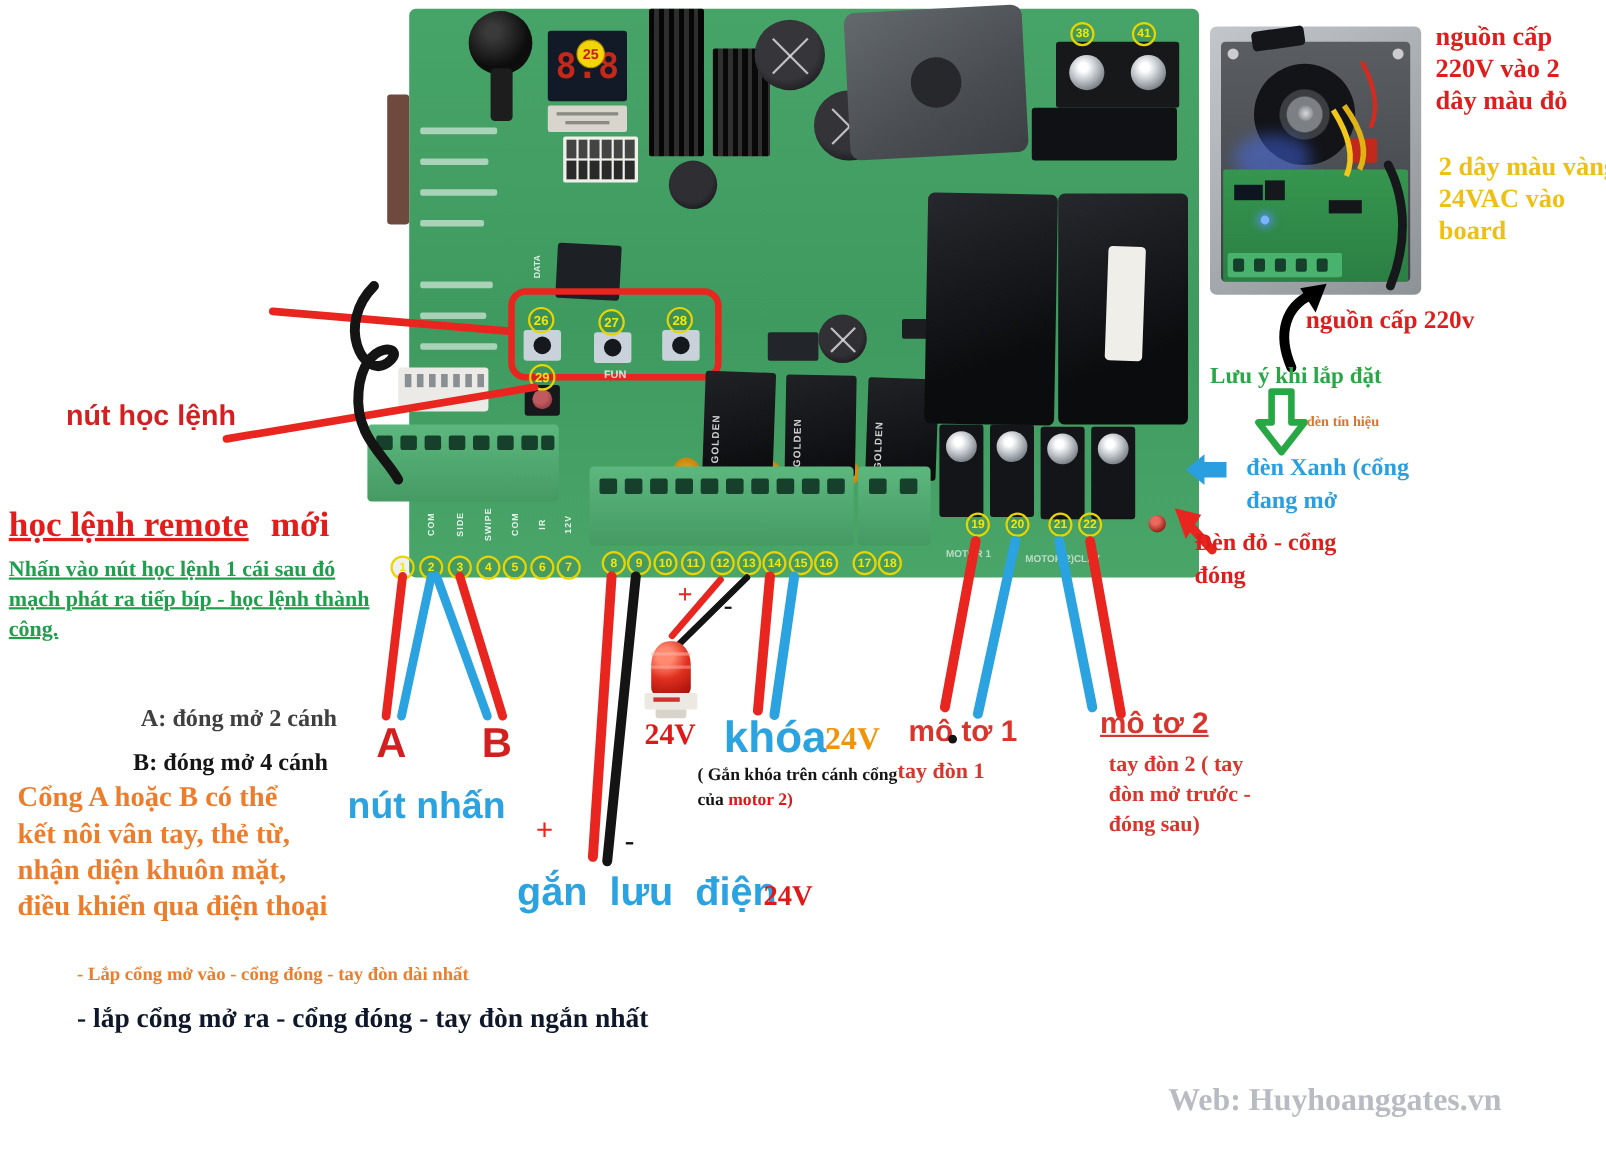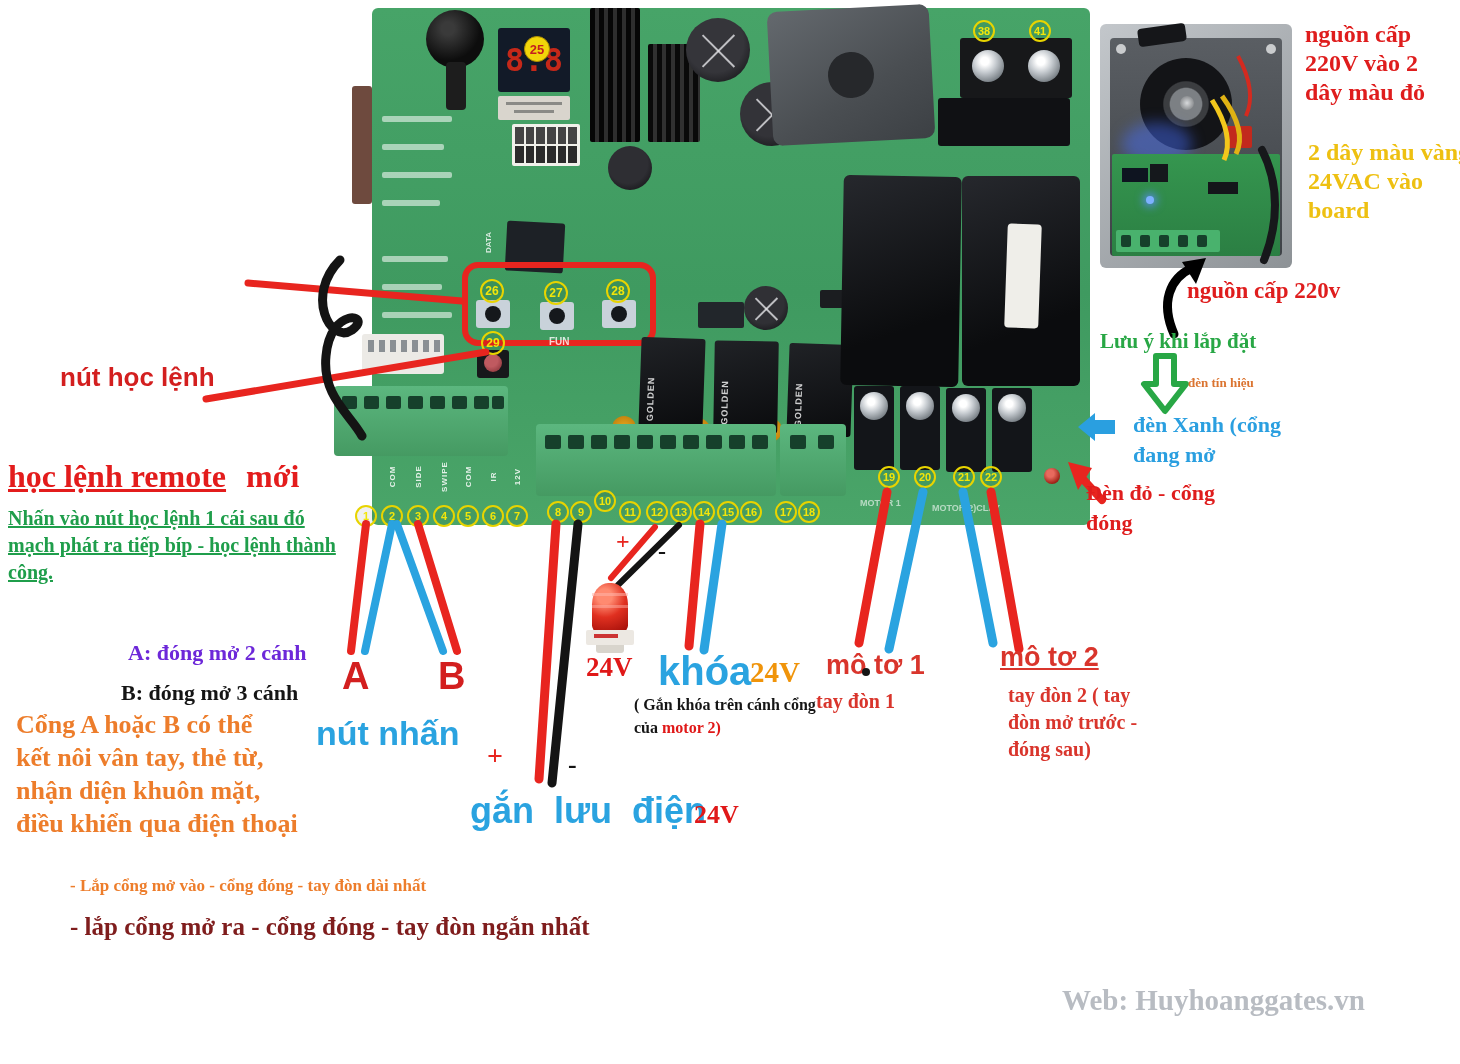--- a/index.html
+++ b/index.html
@@ -243,21 +243,21 @@
   <div class="circle c22" style="left:355px;top:505px;">1</div>
   <div class="circle c22" style="left:381px;top:505px;">2</div>
   <div class="circle c22" style="left:407px;top:505px;">3</div>
   <div class="circle c22" style="left:433px;top:505px;">4</div>
   <div class="circle c22" style="left:457px;top:505px;">5</div>
   <div class="circle c22" style="left:482px;top:505px;">6</div>
   <div class="circle c22" style="left:506px;top:505px;">7</div>
 
   <div class="circle c22" style="left:547px;top:501px;">8</div>
   <div class="circle c22" style="left:570px;top:501px;">9</div>
-  <div class="circle c22" style="left:594px;top:490px;">10</div>
+  <div class="circle c22" style="left:594px;top:501px;">10</div>
   <div class="circle c22" style="left:619px;top:501px;">11</div>
   <div class="circle c22" style="left:646px;top:501px;">12</div>
   <div class="circle c22" style="left:670px;top:501px;">13</div>
   <div class="circle c22" style="left:693px;top:501px;">14</div>
   <div class="circle c22" style="left:717px;top:501px;">15</div>
   <div class="circle c22" style="left:740px;top:501px;">16</div>
   <div class="circle c22" style="left:775px;top:501px;">17</div>
   <div class="circle c22" style="left:798px;top:501px;">18</div>
 
   <div class="abs" style="left:1100px;top:24px;width:192px;height:244px;border-radius:6px;
@@ -349,36 +349,36 @@
   <div class="txt" style="left:8px;top:458px;font-size:32px;color:#e31c1c;">
     <span style="text-decoration:underline;">học lệnh remote</span>
     <span style="margin-left:12px;">mới</span>
   </div>
   <div class="txt" style="left:8px;top:505px;font-size:20px;line-height:27px;color:#1f9e4b;text-decoration:underline;">
     <div>Nhấn vào nút học lệnh 1 cái sau đó</div>
     <div>mạch phát ra tiếp bíp - học lệnh thành</div>
     <div>công.</div>
   </div>
 
-  <div class="txt" style="left:128px;top:640px;font-size:22px;color:#6d28d9;">A: đóng mở 2 cánh</div>
-  <div class="txt" style="left:121px;top:680px;font-size:22px;color:#151515;">B: đóng mở 3 cánh</div>
+  <div class="txt" style="left:128px;top:640px;font-size:22px;color:#404040;">A: đóng mở 2 cánh</div>
+  <div class="txt" style="left:121px;top:680px;font-size:22px;color:#151515;">B: đóng mở 4 cánh</div>
 
   <div class="txt sans" style="left:342px;top:655px;font-size:38px;color:#d31f1f;">A</div>
   <div class="txt sans" style="left:438px;top:655px;font-size:38px;color:#d31f1f;">B</div>
   <div class="txt sans" style="left:316px;top:714px;font-size:34px;color:#2aa3e0;">nút nhấn</div>
 
   <div class="txt" style="left:16px;top:708px;font-size:26px;line-height:33px;color:#ed7d2b;">
     <div>Cổng A hoặc B có thể</div>
     <div>kết nôi vân tay, thẻ từ,</div>
     <div>nhận diện khuôn mặt,</div>
     <div>điều khiển qua điện thoại</div>
   </div>
 
   <div class="txt" style="left:70px;top:876px;font-size:17px;color:#ed7d2b;">- Lắp cổng mở vào - cổng đóng - tay đòn dài nhất</div>
-  <div class="txt" style="left:70px;top:913px;font-size:25px;color:#7f1d1d;">- lắp cổng mở ra - cổng đóng - tay đòn ngắn nhất</div>
+  <div class="txt" style="left:70px;top:913px;font-size:25px;color:#0f172a;">- lắp cổng mở ra - cổng đóng - tay đòn ngắn nhất</div>
 
   <div class="txt" style="left:616px;top:528px;font-size:24px;color:#e8251f;">+</div>
   <div class="txt" style="left:658px;top:538px;font-size:24px;color:#141414;">-</div>
   <div class="txt" style="left:586px;top:652px;font-size:27px;color:#e01818;">24V</div>
 
   <div class="txt sans" style="left:658px;top:648px;font-size:40px;color:#2aa3e0;">khóa</div>
   <div class="txt" style="left:750px;top:656px;font-size:29px;color:#f0940a;">24V</div>
   <div class="txt" style="left:634px;top:696px;font-size:16px;color:#151515;">( Gắn khóa trên cánh cổng</div>
   <div class="txt" style="left:634px;top:719px;font-size:16px;color:#151515;">
     <span>của </span><span style="color:#e01818;">motor 2)</span>

